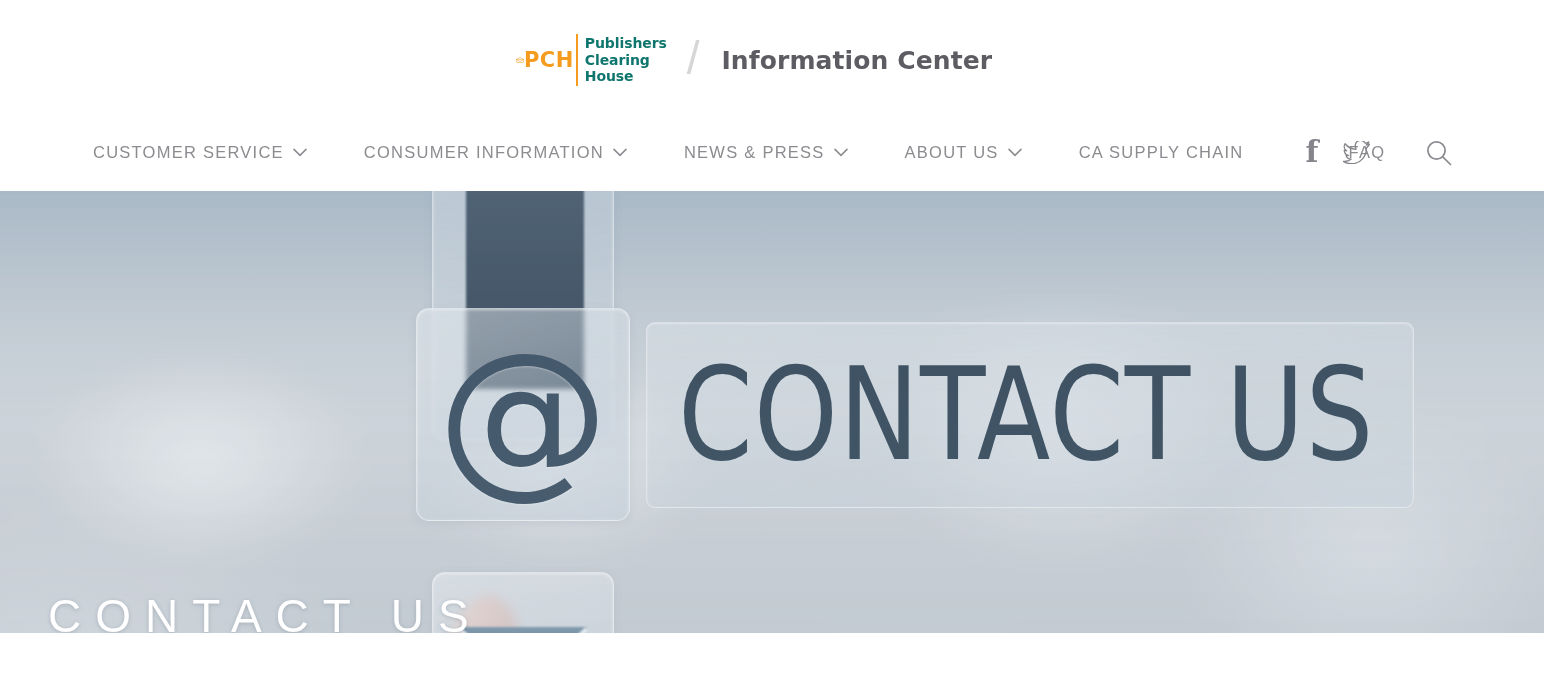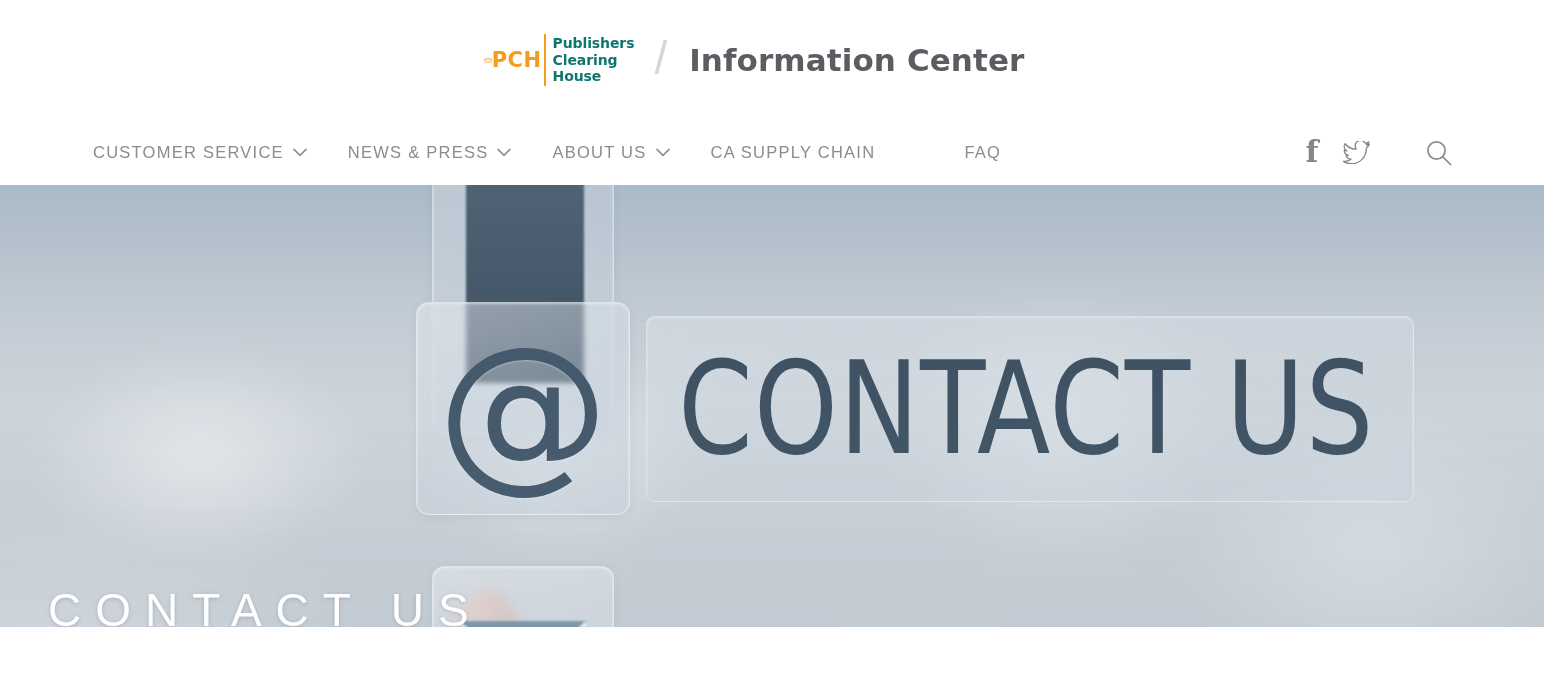--- a/index.html
+++ b/index.html
@@ -83,41 +83,41 @@
     font-size: 46px;
     font-weight: 300;
     line-height: 1;
     margin: 0 22px 0 20px;
     transform: translateY(-2px);
     font-family: "Liberation Sans", sans-serif;
   }
 
   .brand-title {
     font-family: "DejaVu Sans", sans-serif;
-    font-size: 31px;
+    font-size: 25px;
     font-weight: 600;
     color: #5c5c62;
     letter-spacing: 0.1px;
     white-space: nowrap;
   }
 
   
   .nav-row {
     height: 65px;
     display: flex;
     align-items: center;
     padding: 0 90px 0 93px;
     position: relative;
   }
 
   .nav-list {
     display: flex;
     align-items: flex-start;
     list-style: none;
-    gap: 0;
+    gap: 16px;
   }
   .nav-item {
     display: flex;
     align-items: center;
     gap: 9px;
     margin-right: 41px;
     cursor: pointer;
     white-space: nowrap;
   }
   .nav-item:last-child { margin-right: 0; margin-left: 48px; }
@@ -160,21 +160,21 @@
   .search-btn {
     width: 46px; height: 46px;
     display: flex; align-items: center; justify-content: center;
     margin-left: 38px;
     cursor: pointer;
   }
 
   
   .hero {
     position: absolute;
-    left: 0; top: 185px;
+    left: 0; top: 191px;
     width: 1544px;
     height: 442px;
     overflow: hidden;
     background: #b9c3cd;
   }
 
   
   .hero-bg {
     position: absolute;
     inset: -60px;
@@ -329,20 +329,26 @@
     <nav class="nav-row">
       <ul class="nav-list">
 
         <li class="nav-item">
           <span class="nav-label">CUSTOMER SERVICE</span>
           <svg class="chev" viewBox="0 0 14 9" aria-hidden="true">
             <path d="M1 1.4 L7 7.4 L13 1.4" fill="none" stroke="#8b8b90" stroke-width="1.5" stroke-linecap="round" stroke-linejoin="round"></path>
           </svg>
         </li>
 
+        <li class="nav-item">
+          <span class="nav-label">CONSUMER INFORMATION</span>
+          <svg class="chev" viewBox="0 0 14 9" aria-hidden="true">
+            <path d="M1 1.4 L7 7.4 L13 1.4" fill="none" stroke="#8b8b90" stroke-width="1.5" stroke-linecap="round" stroke-linejoin="round"></path>
+          </svg>
+        </li>
 
         <li class="nav-item">
           <span class="nav-label">NEWS &amp; PRESS</span>
           <svg class="chev" viewBox="0 0 14 9" aria-hidden="true">
             <path d="M1 1.4 L7 7.4 L13 1.4" fill="none" stroke="#8b8b90" stroke-width="1.5" stroke-linecap="round" stroke-linejoin="round"></path>
           </svg>
         </li>
 
         <li class="nav-item">
           <span class="nav-label">ABOUT US</span>

